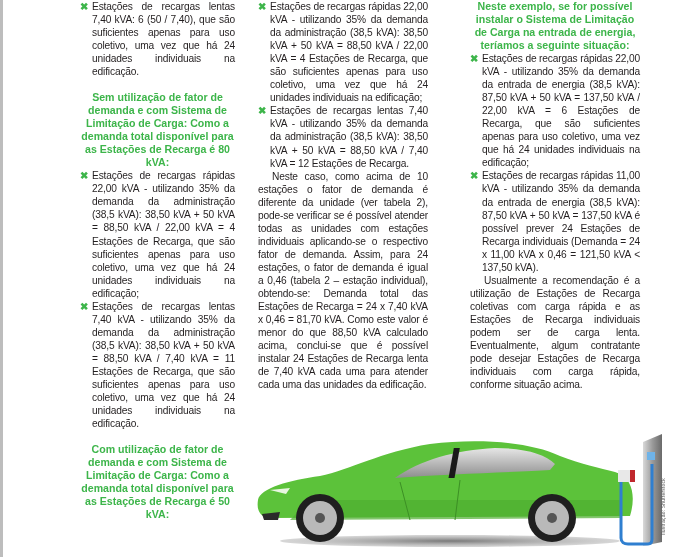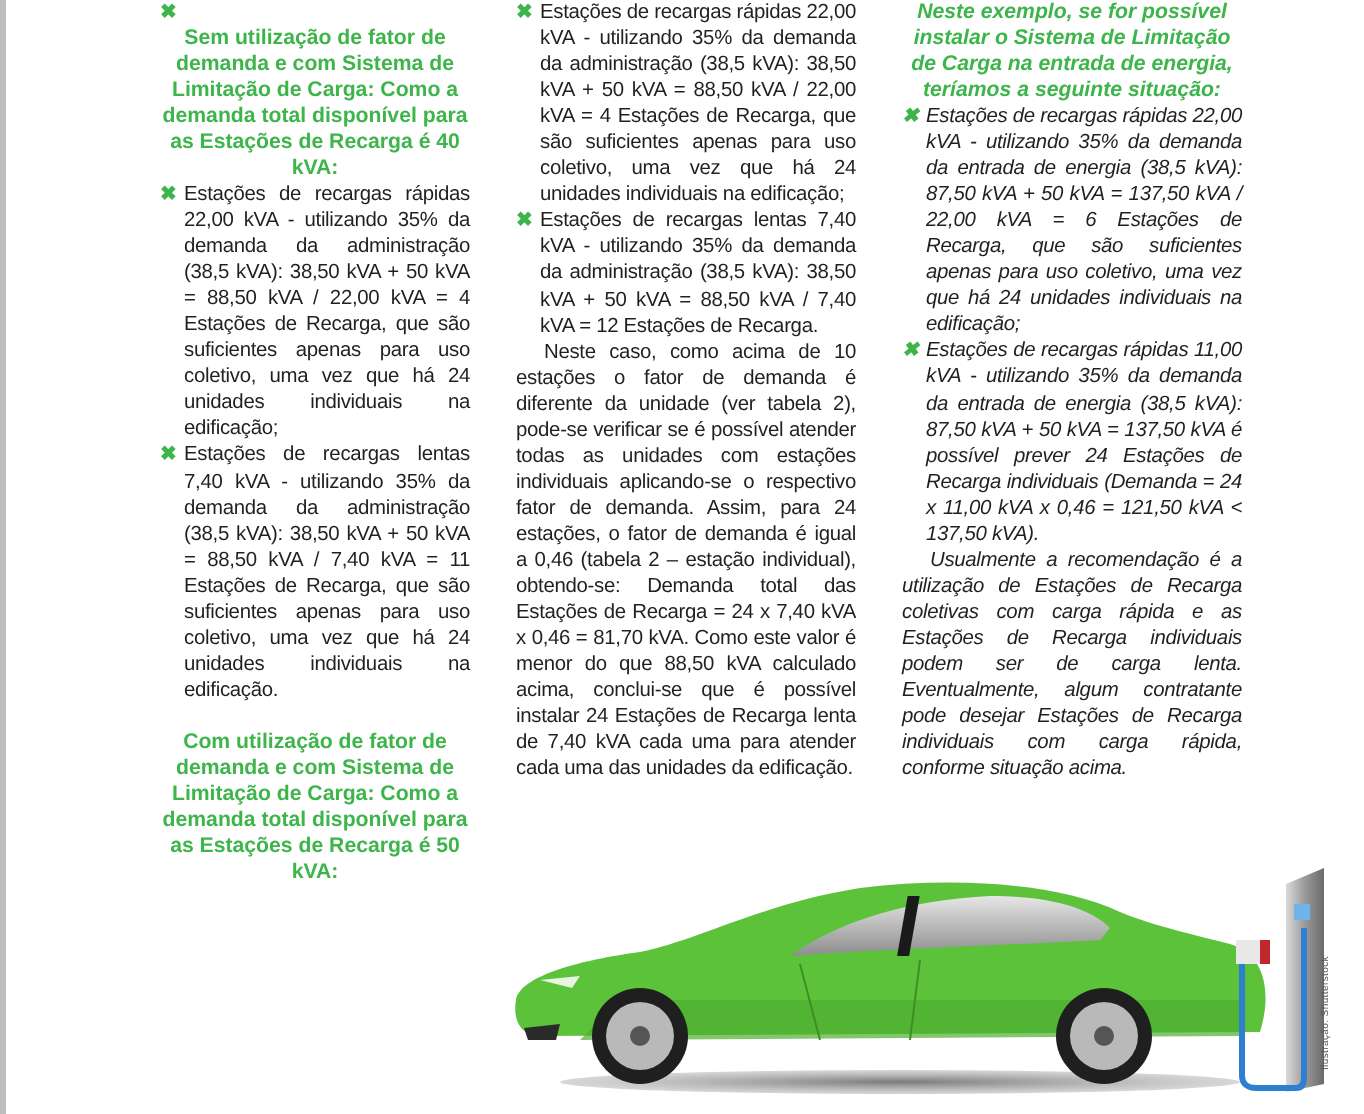--- a/index.html
+++ b/index.html
@@ -1,42 +1,42 @@
 <!DOCTYPE html>
 <html><head>
 <meta charset="utf-8">
 <style>
   html,body{margin:0;padding:0;background:#ffffff;}
   body{width:682px;height:557px;position:relative;overflow:hidden;font-family:"Liberation Sans",sans-serif;color:#231f20;}
   .left-rule{position:absolute;left:0;top:0;width:3px;height:557px;background:#bdbdbd;}
   .col{position:absolute;top:0;font-size:10.2px;line-height:13.05px;letter-spacing:-0.15px;}
   .col1{left:80px;width:155px;}
   .col2{left:258px;width:170px;}
-  .col3{left:451px;width:170px;font-style:italic;}
+  .col3{left:470px;width:170px;}
   p{margin:0;text-align:justify;}
   .indent{text-indent:14px;}
   .heading{color:#3db54a;font-weight:bold;text-align:center;font-size:10.6px;line-height:13px;margin:0;letter-spacing:0;}
   .bullets{list-style:none;margin:0;padding:0;}
   .bullets li{position:relative;padding-left:12px;text-align:justify;}
   .bullet-icon{position:absolute;left:0;top:0;color:#3db54a;font-weight:bold;font-size:10px;}
   .gap{height:13px;}
   .car-wrap{position:absolute;left:250px;top:430px;width:432px;height:127px;}
   .credit{position:absolute;left:660px;top:478px;font-size:5px;color:#555;writing-mode:vertical-rl;transform:rotate(180deg);letter-spacing:0.2px;}
 </style>
 </head>
 <body>
 
 <div class="left-rule"></div>
 
 <div class="col col1">
   <ul class="bullets">
-    <li><span class="bullet-icon">✖</span></li>
+    <li><span class="bullet-icon">✖</span><span>Estações de recargas lentas 7,40 kVA: 6 (50 / 7,40), que são suficientes apenas para uso coletivo, uma vez que há 24 unidades individuais na edificação.</span></li>
   </ul>
   <div class="gap"></div>
-  <h3 class="heading">Sem utilização de fator de demanda e com Sistema de Limitação de Carga: Como a demanda total disponível para as Estações de Recarga é 40 kVA:</h3>
+  <h3 class="heading">Sem utilização de fator de demanda e com Sistema de Limitação de Carga: Como a demanda total disponível para as Estações de Recarga é 80 kVA:</h3>
   <ul class="bullets">
     <li><span class="bullet-icon">✖</span><span>Estações de recargas rápidas 22,00 kVA - utilizando 35% da demanda da administração (38,5 kVA): 38,50 kVA + 50 kVA = 88,50 kVA / 22,00 kVA = 4 Estações de Recarga, que são suficientes apenas para uso coletivo, uma vez que há 24 unidades individuais na edificação;</span></li>
     <li><span class="bullet-icon">✖</span><span>Estações de recargas lentas 7,40 kVA - utilizando 35% da demanda da administração (38,5 kVA): 38,50 kVA + 50 kVA = 88,50 kVA / 7,40 kVA = 11 Estações de Recarga, que são suficientes apenas para uso coletivo, uma vez que há 24 unidades individuais na edificação.</span></li>
   </ul>
   <div class="gap"></div>
   <h3 class="heading">Com utilização de fator de demanda e com Sistema de Limitação de Carga: Como a demanda total disponível para as Estações de Recarga é 50 kVA:</h3>
 </div>
 
 <div class="col col2">
   <ul class="bullets">

